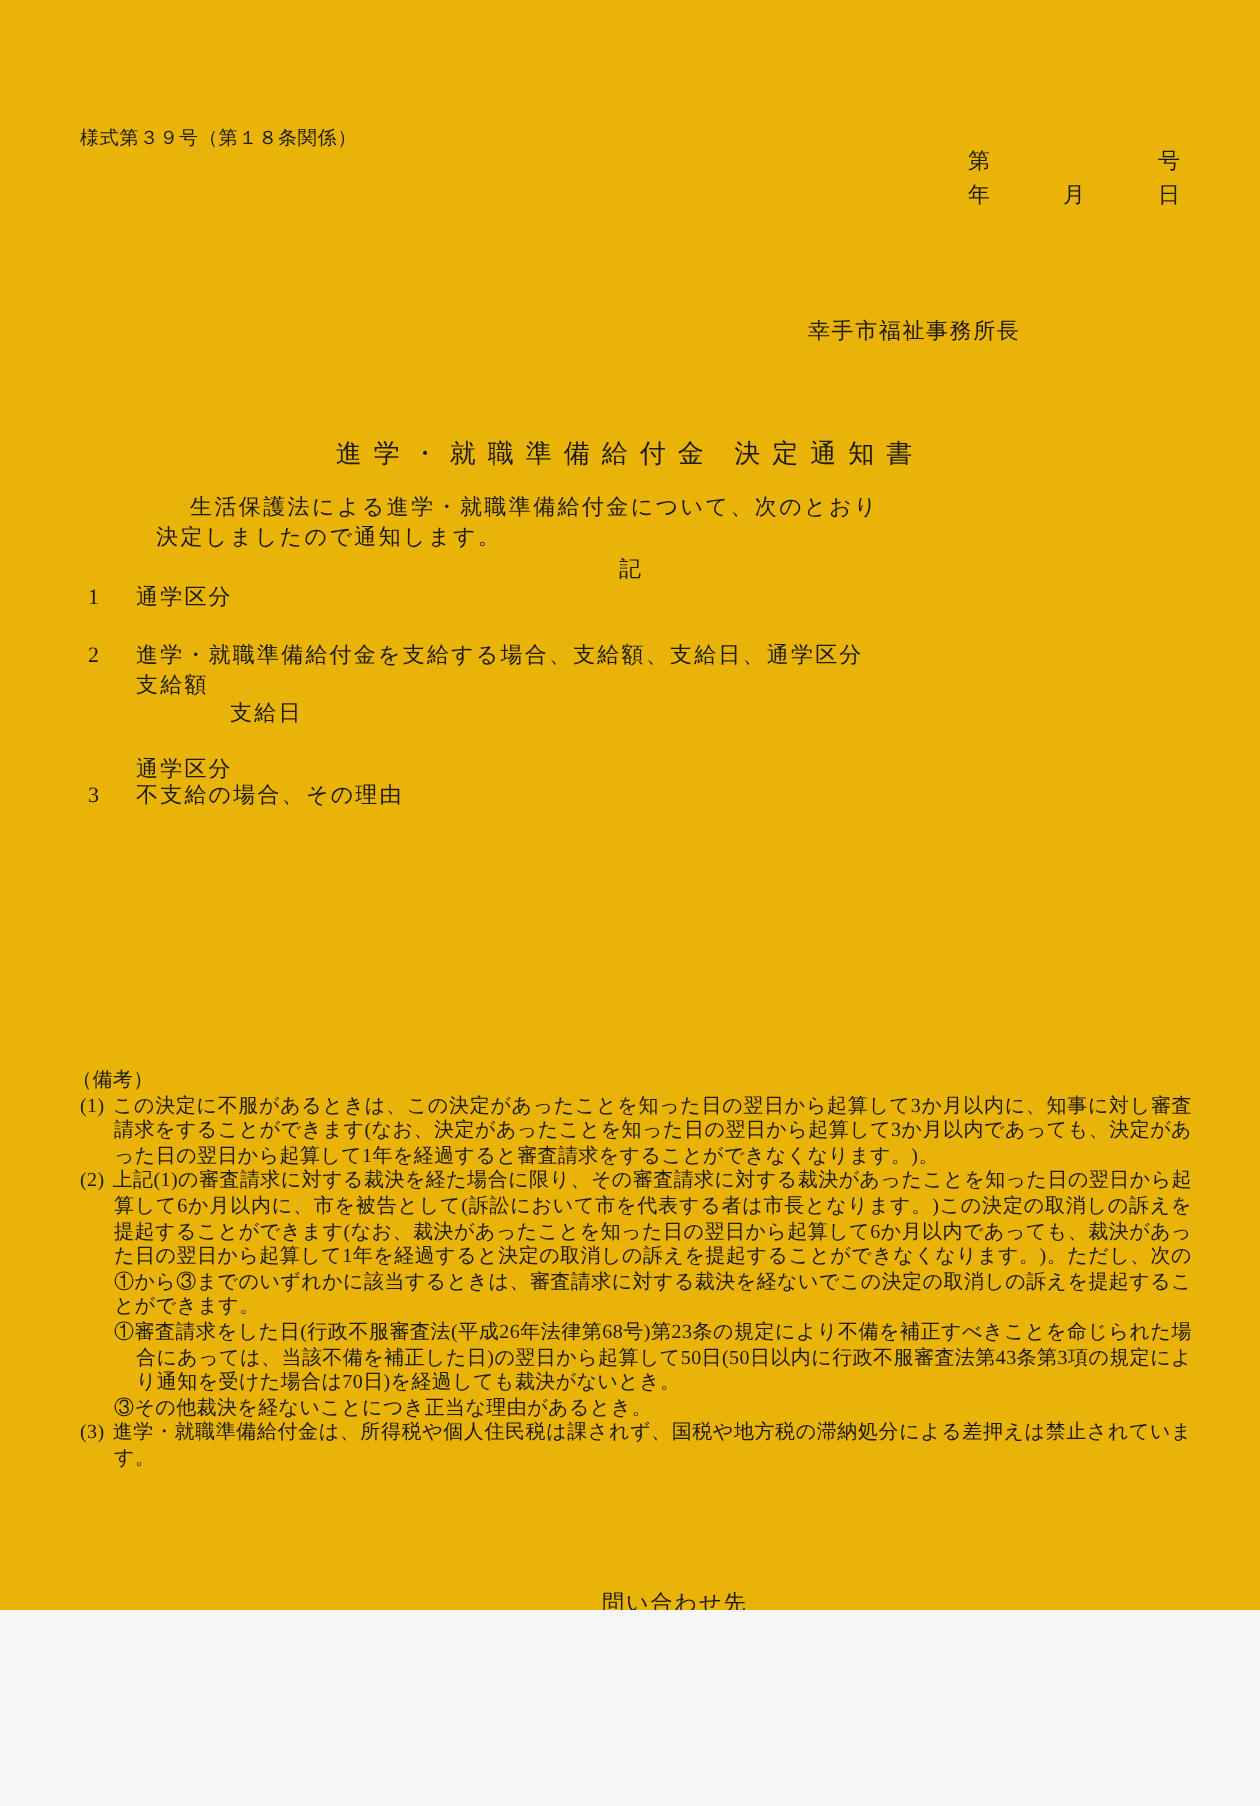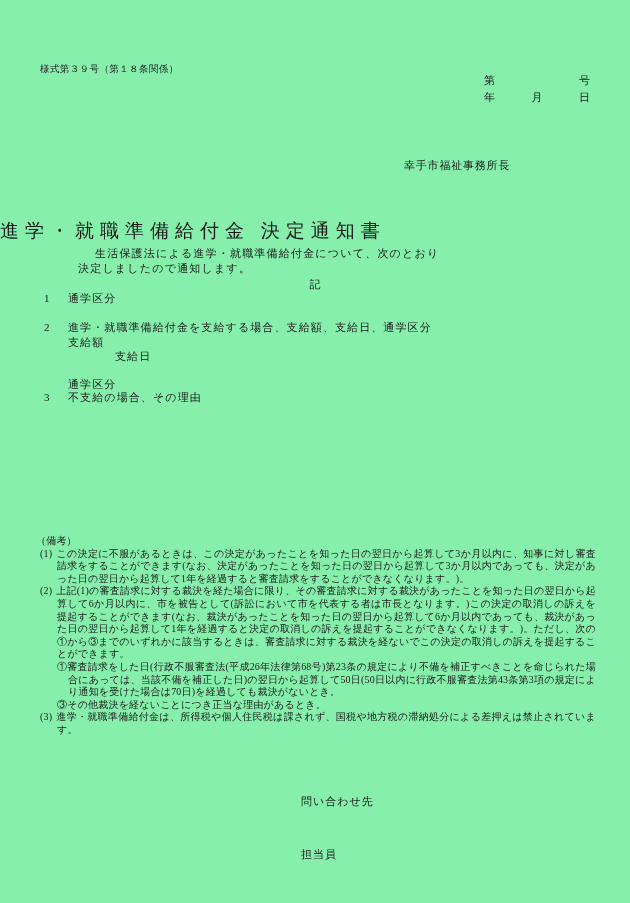--- a/index.html
+++ b/index.html
@@ -3,23 +3,23 @@
 <meta charset="utf-8">
 <style>
   html, body {
     margin: 0;
     padding: 0;
     background: #f6f6f4;
   }
   .page {
     position: relative;
     width: 630px;
-    height: 903px;
+    height: 805px;
     margin: 0 auto;
-    background: #86efac;
+    background: #eab308;
     color: #1a1a1a;
     font-family: "Liberation Serif", "DejaVu Serif", serif;
     overflow: hidden;
   }
   .abs { position: absolute; white-space: nowrap; }
 
   .form-number {
     left: 40px; top: 63px;
     font-size: 9.5px;
     letter-spacing: 0.4px;
@@ -42,22 +42,22 @@
 
   .addressee {
     left: 404px; top: 158px;
     font-size: 11px;
     letter-spacing: 0.8px;
   }
 
   .doc-title {
     left: 0; top: 218px;
     width: 630px;
-    text-align: left;
-    font-size: 19px;
+    text-align: center;
+    font-size: 13px;
     letter-spacing: 6px;
     white-space: nowrap;
   }
 
   .intro-line1 { left: 95px; top: 246px; font-size: 11px; letter-spacing: 1.2px; }
   .intro-line2 { left: 78px; top: 261px; font-size: 11px; letter-spacing: 1.2px; }
   .record-marker {
     left: 0; top: 277px;
     width: 630px;
     text-align: center;

